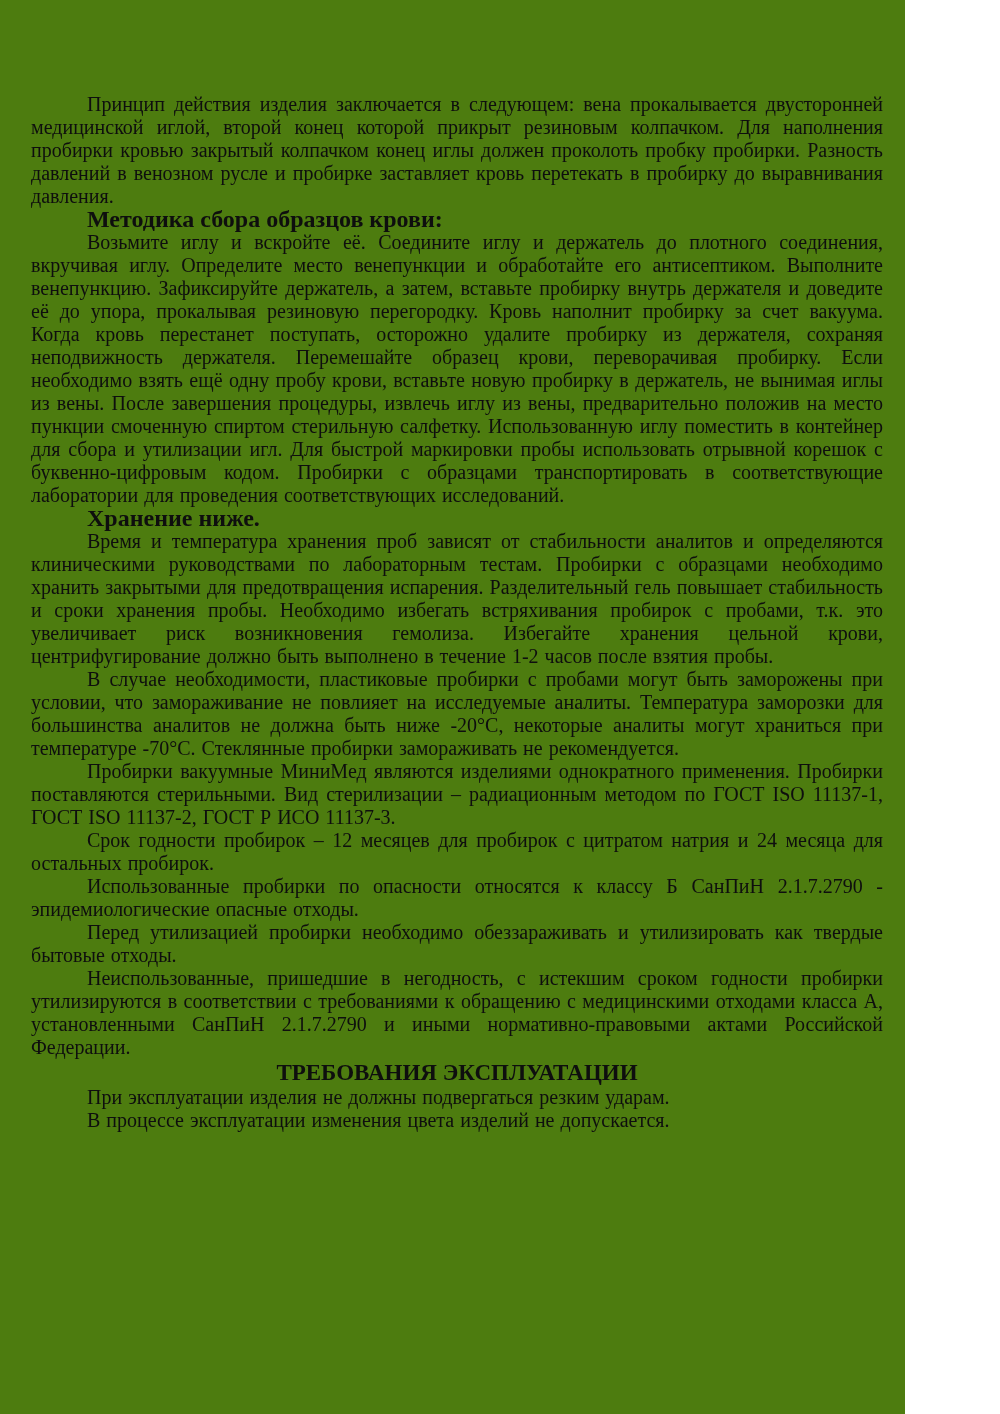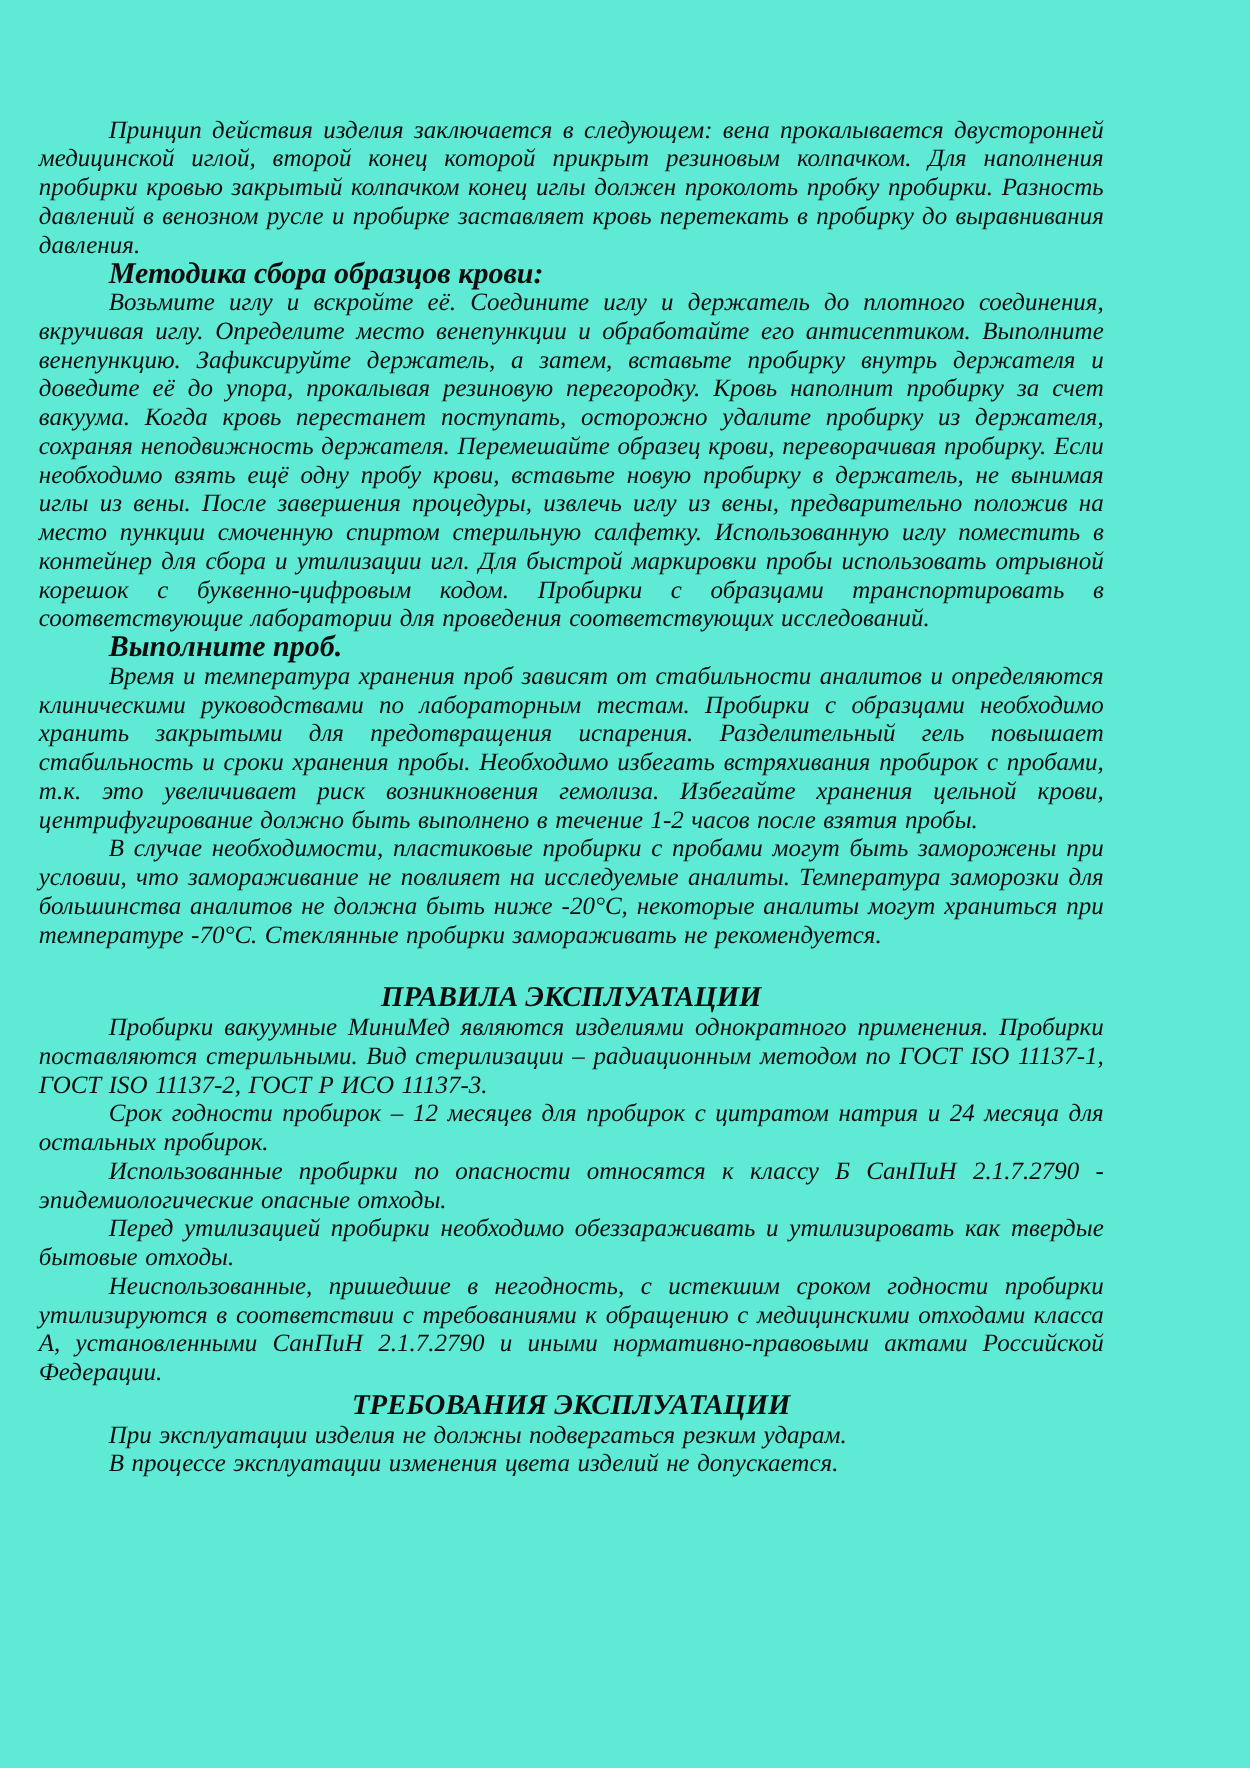--- a/index.html
+++ b/index.html
@@ -2,27 +2,26 @@
 <html lang="ru"><head>
 <meta charset="utf-8">
 <style>
   html, body {
     margin: 0;
     padding: 0;
     background: #ffffff;
   }
   .page {
     position: relative;
-    width: 1000px;
+    width: 905px;
     height: 1414px;
-    background: #5eead4;
+    background: #4d7c0f;
     overflow: hidden;
     font-family: "Liberation Serif", "DejaVu Serif", serif;
     color: #0e0e0e;
-    font-style: italic;
   }
   .content {
     position: absolute;
     top: 93px;
     left: 31px;
     width: 852px;
   }
   .para {
     margin: 0;
     font-size: 20px;
@@ -59,27 +58,26 @@
 
 <div class="page">
   <div class="content">
 
     <p class="para">Принцип действия изделия заключается в следующем: вена прокалывается двусторонней медицинской иглой, второй конец которой прикрыт резиновым колпачком. Для наполнения пробирки кровью закрытый колпачком конец иглы должен проколоть пробку пробирки. Разность давлений в венозном русле и пробирке заставляет кровь перетекать в пробирку до выравнивания давления.</p>
 
     <p class="subheading">Методика сбора образцов крови:</p>
 
     <p class="para">Возьмите иглу и вскройте её. Соедините иглу и держатель до плотного соединения, вкручивая иглу. Определите место венепункции и обработайте его антисептиком. Выполните венепункцию. Зафиксируйте держатель, а затем, вставьте пробирку внутрь держателя и доведите её до упора, прокалывая резиновую перегородку. Кровь наполнит пробирку за счет вакуума. Когда кровь перестанет поступать, осторожно удалите пробирку из держателя, сохраняя неподвижность держателя. Перемешайте образец крови, переворачивая пробирку. Если необходимо взять ещё одну пробу крови, вставьте новую пробирку в держатель, не вынимая иглы из вены. После завершения процедуры, извлечь иглу из вены, предварительно положив на место пункции смоченную спиртом стерильную салфетку. Использованную иглу поместить в контейнер для сбора и утилизации игл. Для быстрой маркировки пробы использовать отрывной корешок с буквенно-цифровым кодом. Пробирки с образцами транспортировать в соответствующие лаборатории для проведения соответствующих исследований.</p>
 
-    <p class="subheading">Выполните проб.</p>
+    <p class="subheading">Хранение ниже.</p>
 
     <p class="para">Время и температура хранения проб зависят от стабильности аналитов и определяются клиническими руководствами по лабораторным тестам. Пробирки с образцами необходимо хранить закрытыми для предотвращения испарения. Разделительный гель повышает стабильность и сроки хранения пробы. Необходимо избегать встряхивания пробирок с пробами, т.к. это увеличивает риск возникновения гемолиза. Избегайте хранения цельной крови, центрифугирование должно быть выполнено в течение 1-2 часов после взятия пробы.</p>
 
     <p class="para">В случае необходимости, пластиковые пробирки с пробами могут быть заморожены при условии, что замораживание не повлияет на исследуемые аналиты. Температура заморозки для большинства аналитов не должна быть ниже -20°С, некоторые аналиты могут храниться при температуре -70°С. Стеклянные пробирки замораживать не рекомендуется.</p>
 
-    <p class="section-heading gap-above">ПРАВИЛА ЭКСПЛУАТАЦИИ</p>
 
     <p class="para">Пробирки вакуумные МиниМед являются изделиями однократного применения. Пробирки поставляются стерильными. Вид стерилизации – радиационным методом по ГОСТ ISO 11137-1, ГОСТ ISO 11137-2, ГОСТ Р ИСО 11137-3.</p>
 
     <p class="para">Срок годности пробирок – 12 месяцев для пробирок с цитратом натрия и 24 месяца для остальных пробирок.</p>
 
 
 
     <p class="para">Использованные пробирки по опасности относятся к классу Б СанПиН 2.1.7.2790 - эпидемиологические опасные отходы.</p>
 
     <p class="para">Перед утилизацией пробирки необходимо обеззараживать и утилизировать как твердые бытовые отходы.</p>

